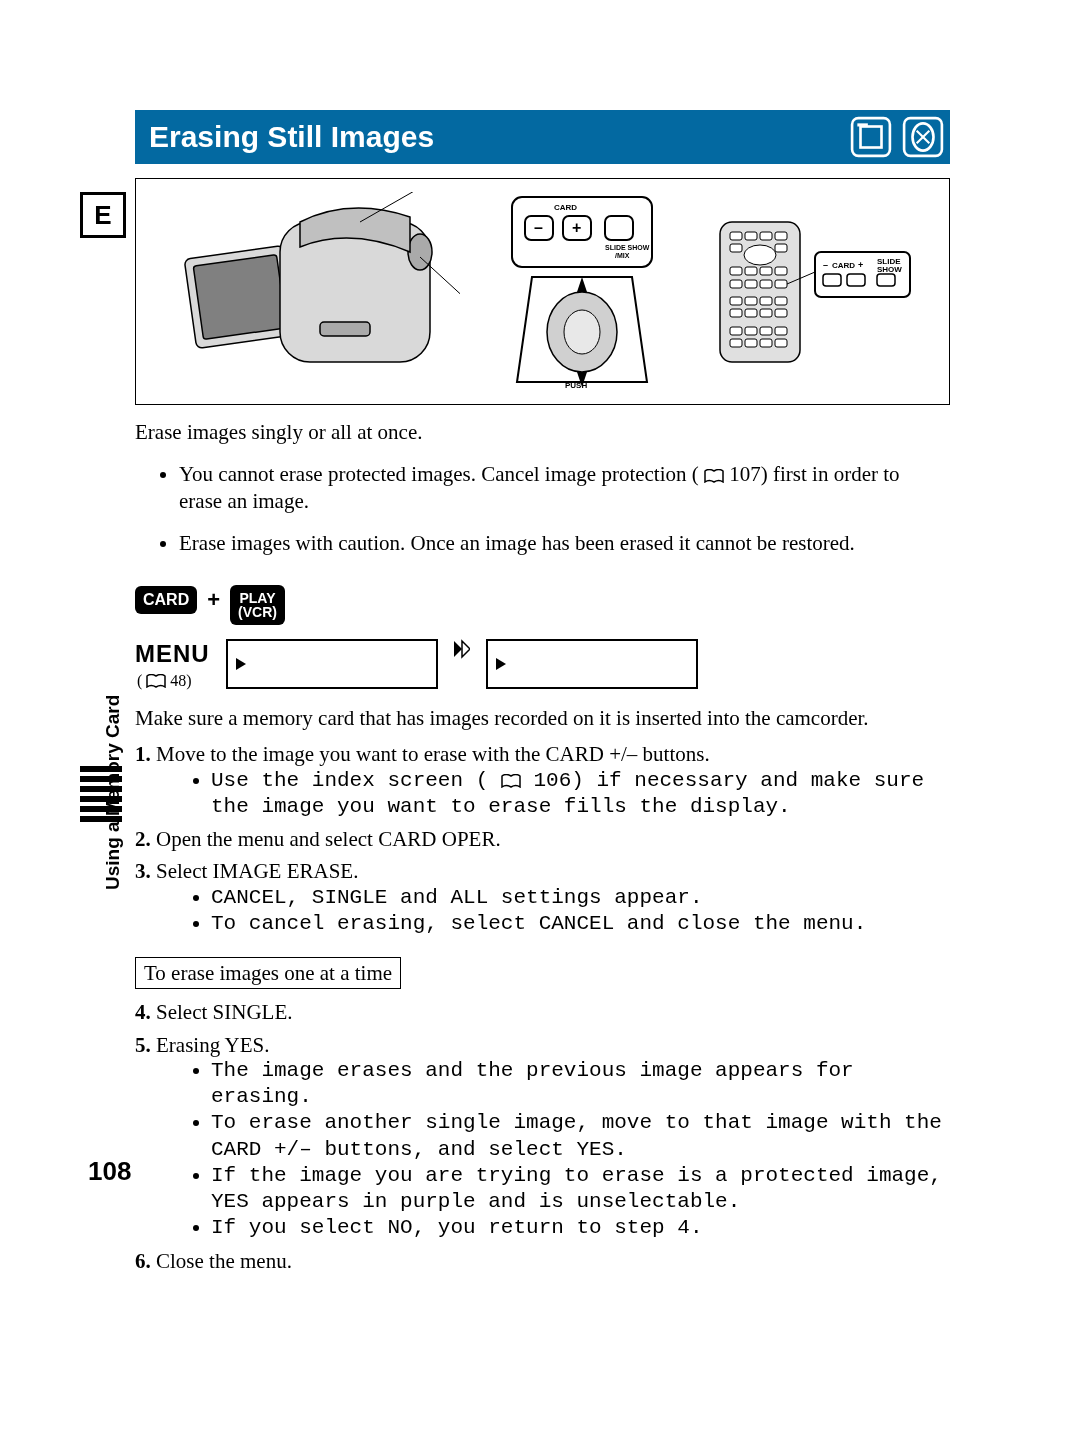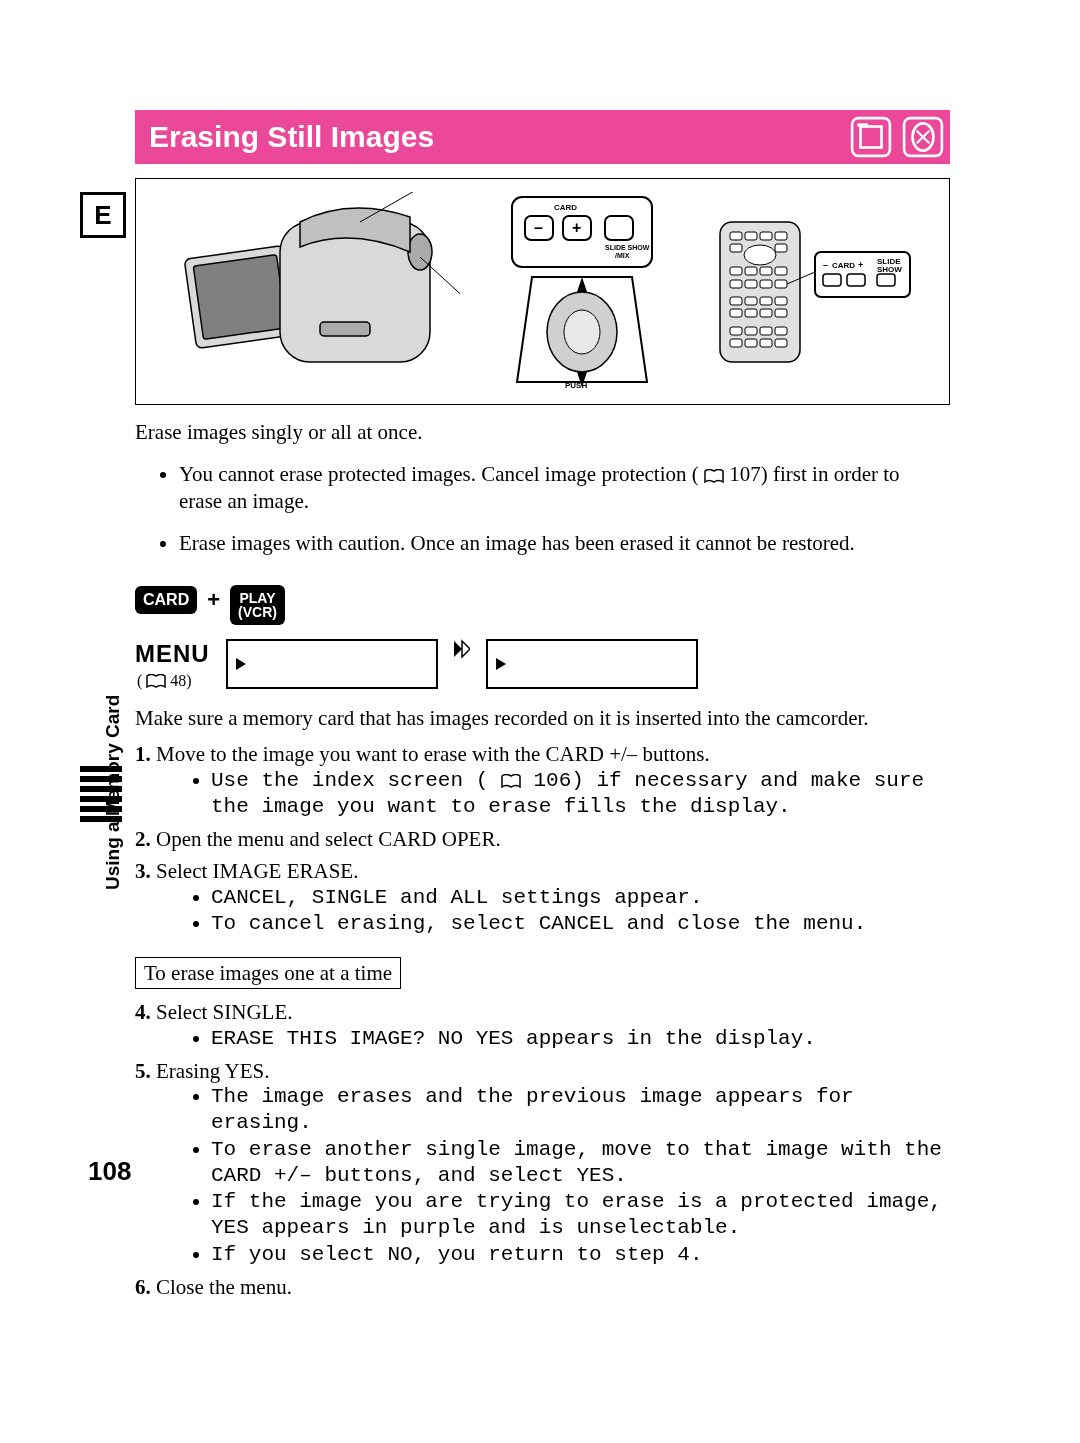--- a/index.html
+++ b/index.html
@@ -14,21 +14,21 @@
     position: relative;
     width: 1080px;
     height: 1443px;
     box-sizing: border-box;
     padding: 110px 130px 0 80px;
   }
   .title-bar {
     display: flex;
     align-items: center;
     height: 54px;
-    background: #ec4899;
+    background: #0369a1;
     margin-left: 55px;
     margin-right: 0;
   }
   .title-text {
     color: #fff;
     font-family: Arial, Helvetica, sans-serif;
     font-weight: bold;
     font-size: 30px;
     padding-left: 14px;
     flex: 1;
@@ -391,23 +391,20 @@
     </div>
 
     
     <div class="inline-box">To erase images one at a time</div>
 
     
     <div class="steps">
       <div class="step">
         <span class="step-num">4.</span>
         <span class="step-title">Select SINGLE.</span>
-        <ul class="sub-bullets">
-          <li>ERASE THIS IMAGE? NO YES appears in the display.</li>
-        </ul>
       </div>
       <div class="step">
         <span class="step-num">5.</span>
         <span class="step-title">Erasing YES.</span>
         <ul class="sub-bullets">
           <li>The image erases and the previous image appears for erasing.</li>
           <li>To erase another single image, move to that image with the CARD +/– buttons, and select YES.</li>
           <li>If the image you are trying to erase is a protected image, YES appears in purple and is unselectable.</li>
           <li>If you select NO, you return to step 4.</li>
         </ul>

